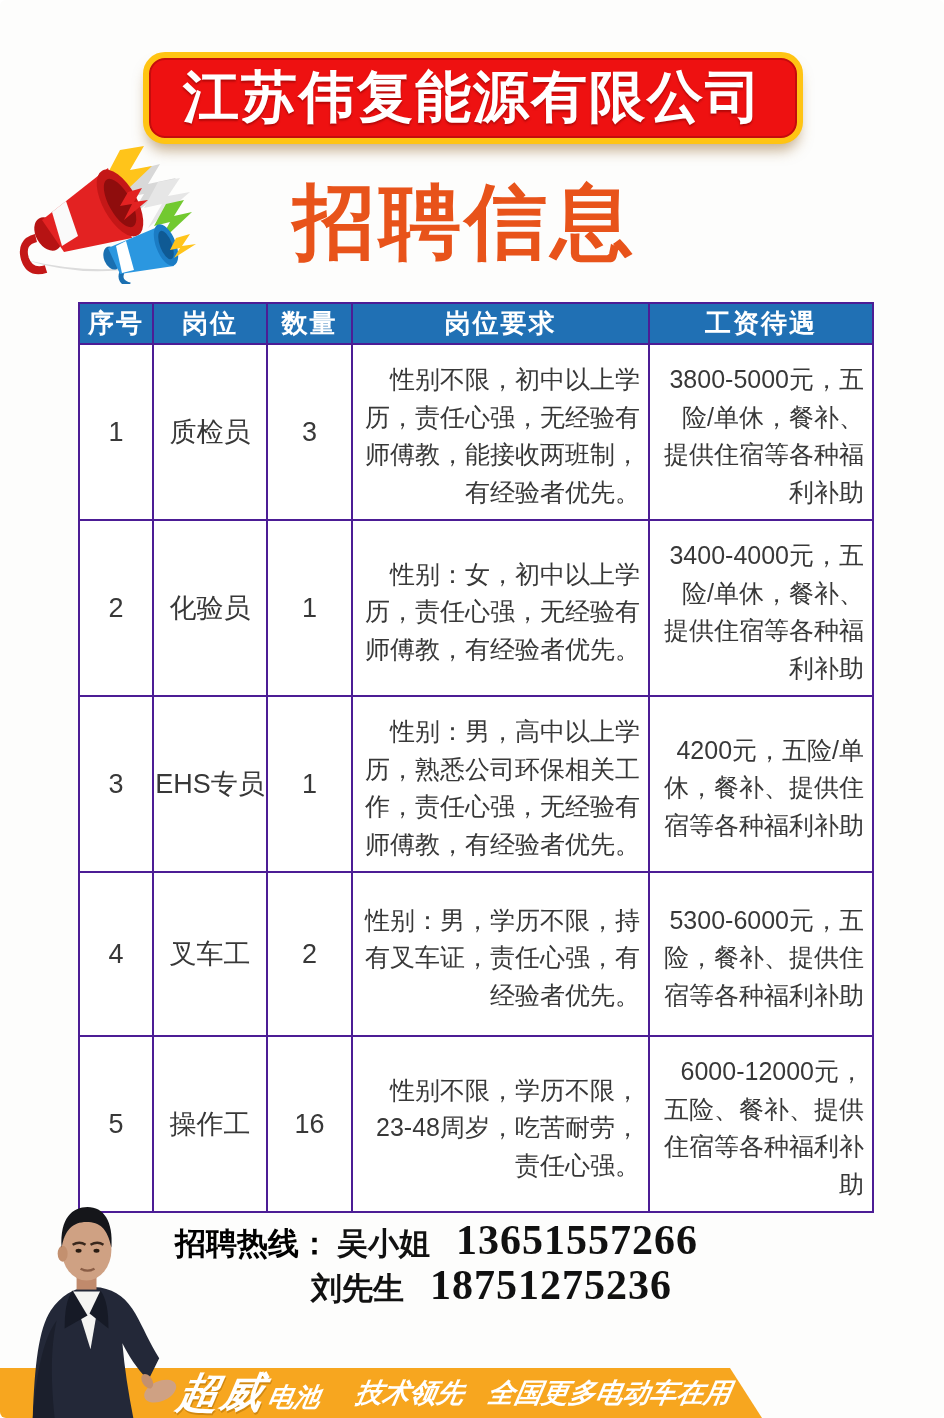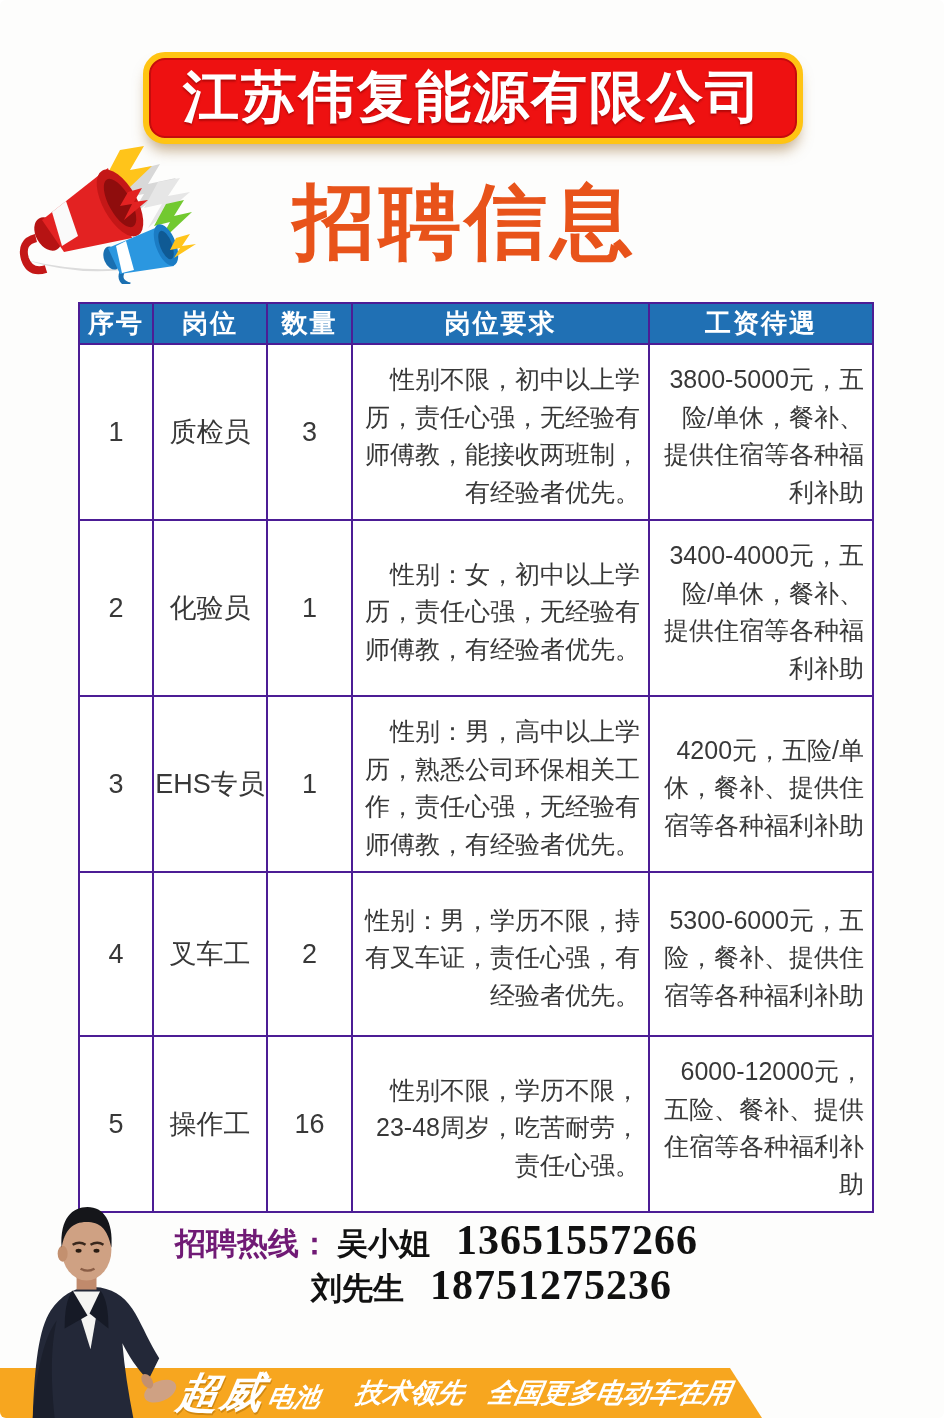--- a/index.html
+++ b/index.html
@@ -53,21 +53,21 @@
   .jobs-table td.c{text-align:center;font-size:27px;}
   .jobs-table td.t{text-align:right;font-size:25px;line-height:1.5;
     padding:16px 8px 8px 11px;letter-spacing:0;margin-top:8px;}
 
   
   .contact-line{position:absolute;white-space:nowrap;
     font-family:"Liberation Serif","DejaVu Serif",serif;font-weight:700;color:#111111;}
   .line1{left:175px;top:1216px;font-size:31px;}
   .line2{left:311px;top:1261px;font-size:31px;}
   .line3{left:175px;top:1299px;font-size:31px;}
-  .hotline-label{color:#701a75;}
+  .hotline-label{color:#000000;}
   .contact-name{margin-left:7px;}
   .line2 .contact-name{margin-left:0;}
   .contact-phone{margin-left:26px;font-size:42px;letter-spacing:1px;}
   .address-text{margin-left:12px;}
 
   
   .footer-banner{
     position:absolute;left:0;top:1368px;width:762px;height:50px;
     background:#f7a61f;
     clip-path:polygon(0 0,730px 0,762px 50px,0 50px);

